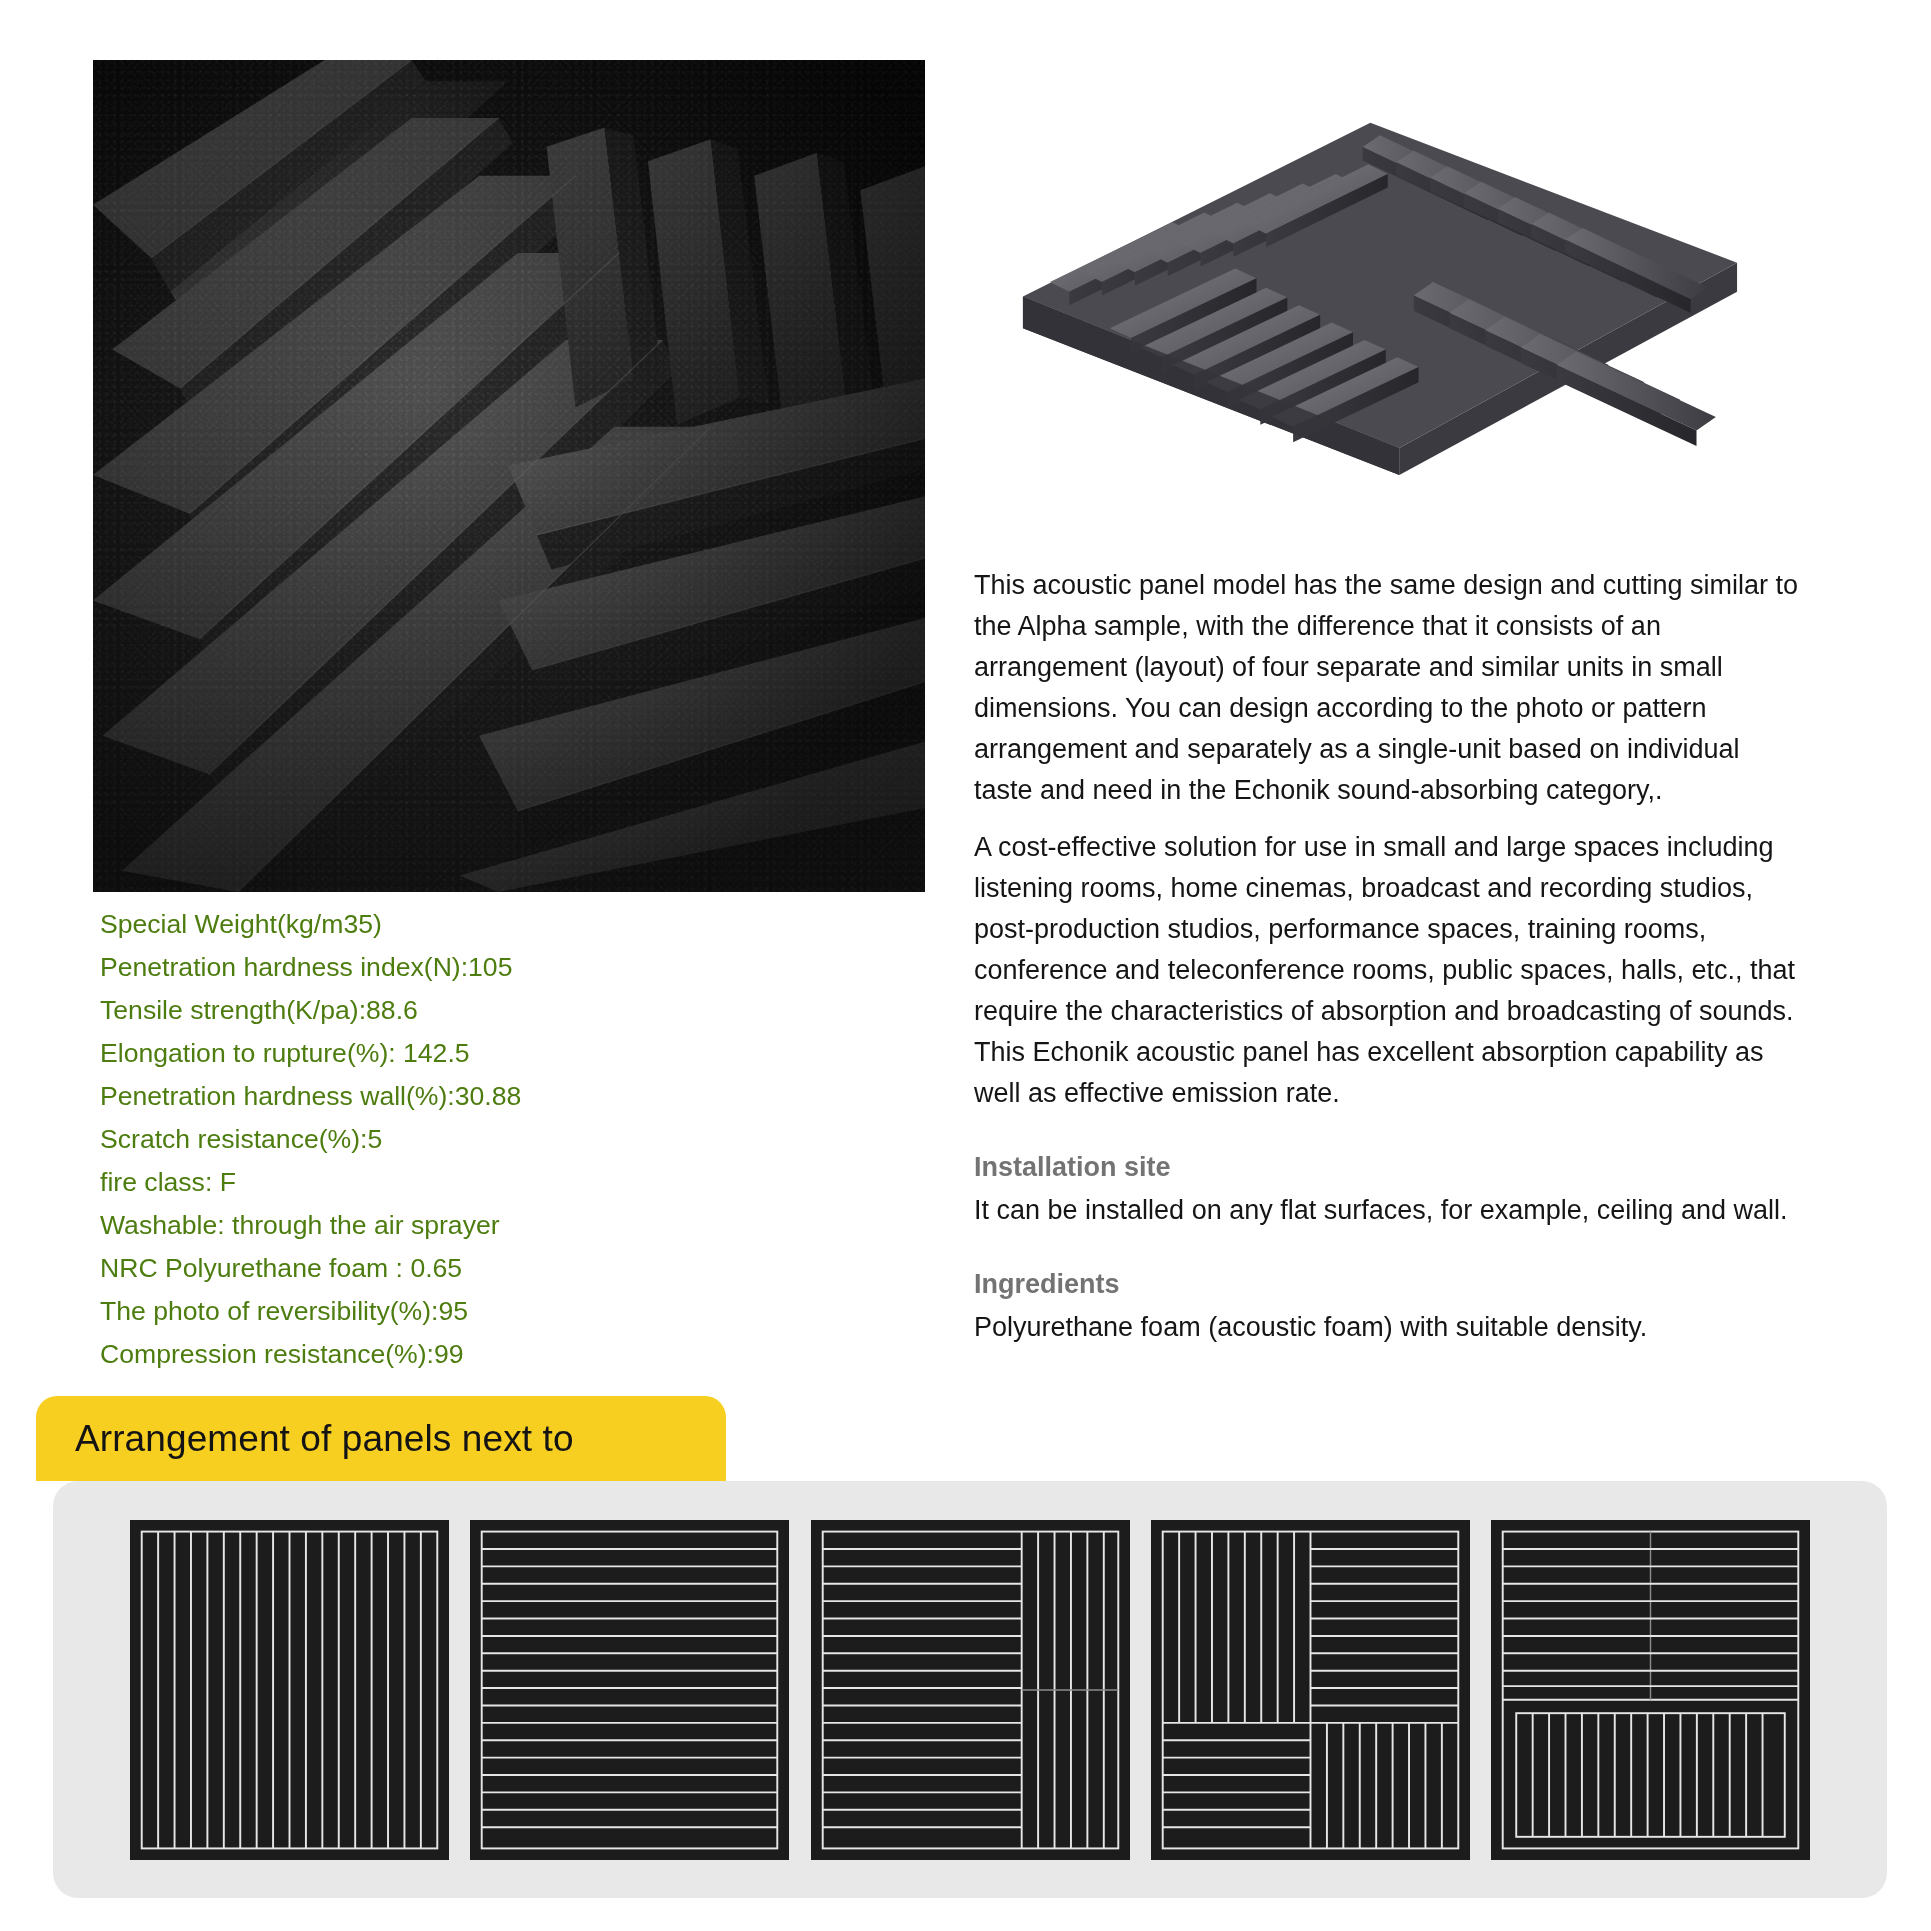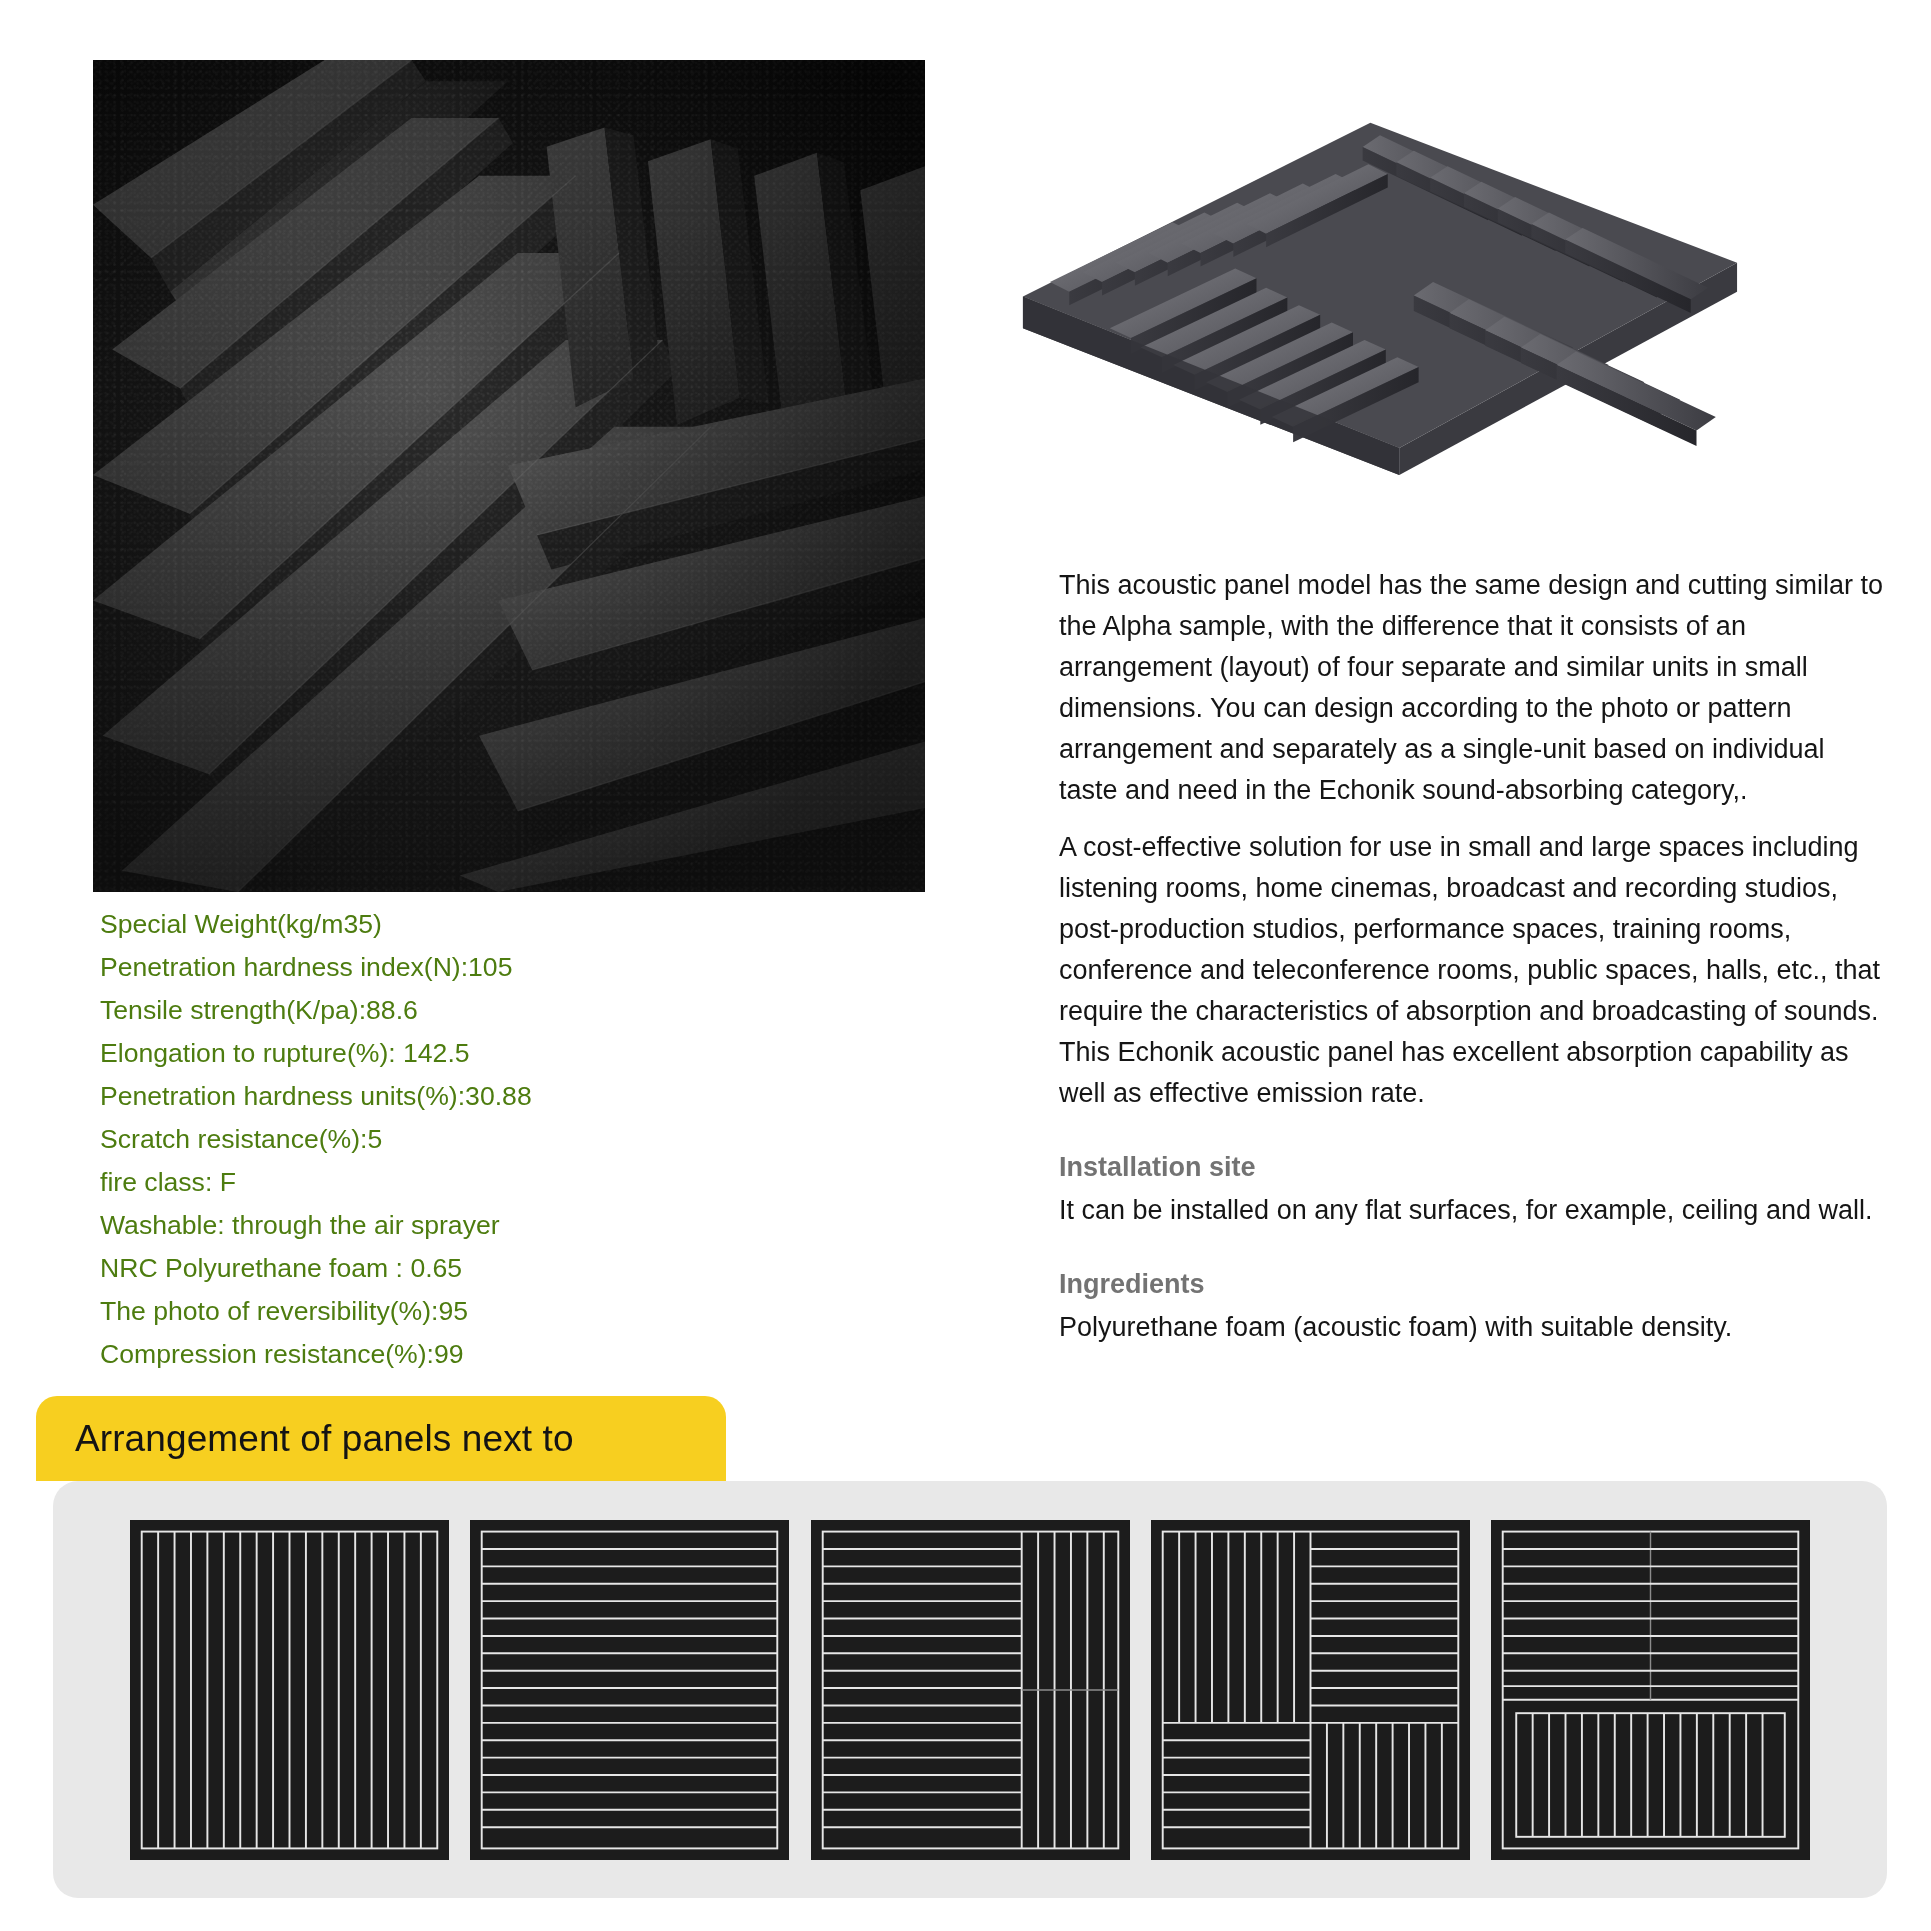--- a/index.html
+++ b/index.html
@@ -70,21 +70,21 @@
     width: 792px;
     font-size: 26.6px;
     line-height: 43px;
     color: #4d7c0f;
   }
   .spec-list div { white-space: nowrap; }
 
   
   .body-copy {
     position: absolute;
-    left: 1059px;
+    left: 974px;
     top: 565px;
     width: 830px;
     font-size: 27px;
     line-height: 41px;
     color: #151515;
   }
   .body-copy p { margin: 0; }
   .body-copy p + p { margin-top: 16px; }
 
   .section-heading {
@@ -319,21 +319,21 @@
 
       <polygon points="30,215 30,248 420,400 420,372" fill="#343439" opacity=".85"></polygon>
     </svg>
   </div>
 
   <div class="spec-list">
     <div>Special Weight(kg/m35)</div>
     <div>Penetration hardness index(N):105</div>
     <div>Tensile strength(K/pa):88.6</div>
     <div>Elongation to rupture(%): 142.5</div>
-    <div>Penetration hardness units(%):30.88</div>
+    <div>Penetration hardness wall(%):30.88</div>
     <div>Scratch resistance(%):5</div>
     <div>fire class: F</div>
     <div>Washable: through the air sprayer</div>
     <div>NRC Polyurethane foam : 0.65</div>
     <div>The photo of reversibility(%):95</div>
     <div>Compression resistance(%):99</div>
   </div>
 
   <div class="body-copy">
     <p>This acoustic panel model has the same design and cutting similar to the Alpha sample, with the difference that it consists of an arrangement (layout) of four separate and similar units in small dimensions. You can design according to the photo or pattern arrangement and separately as a single-unit based on individual taste and need in the Echonik sound-absorbing category,.</p>

